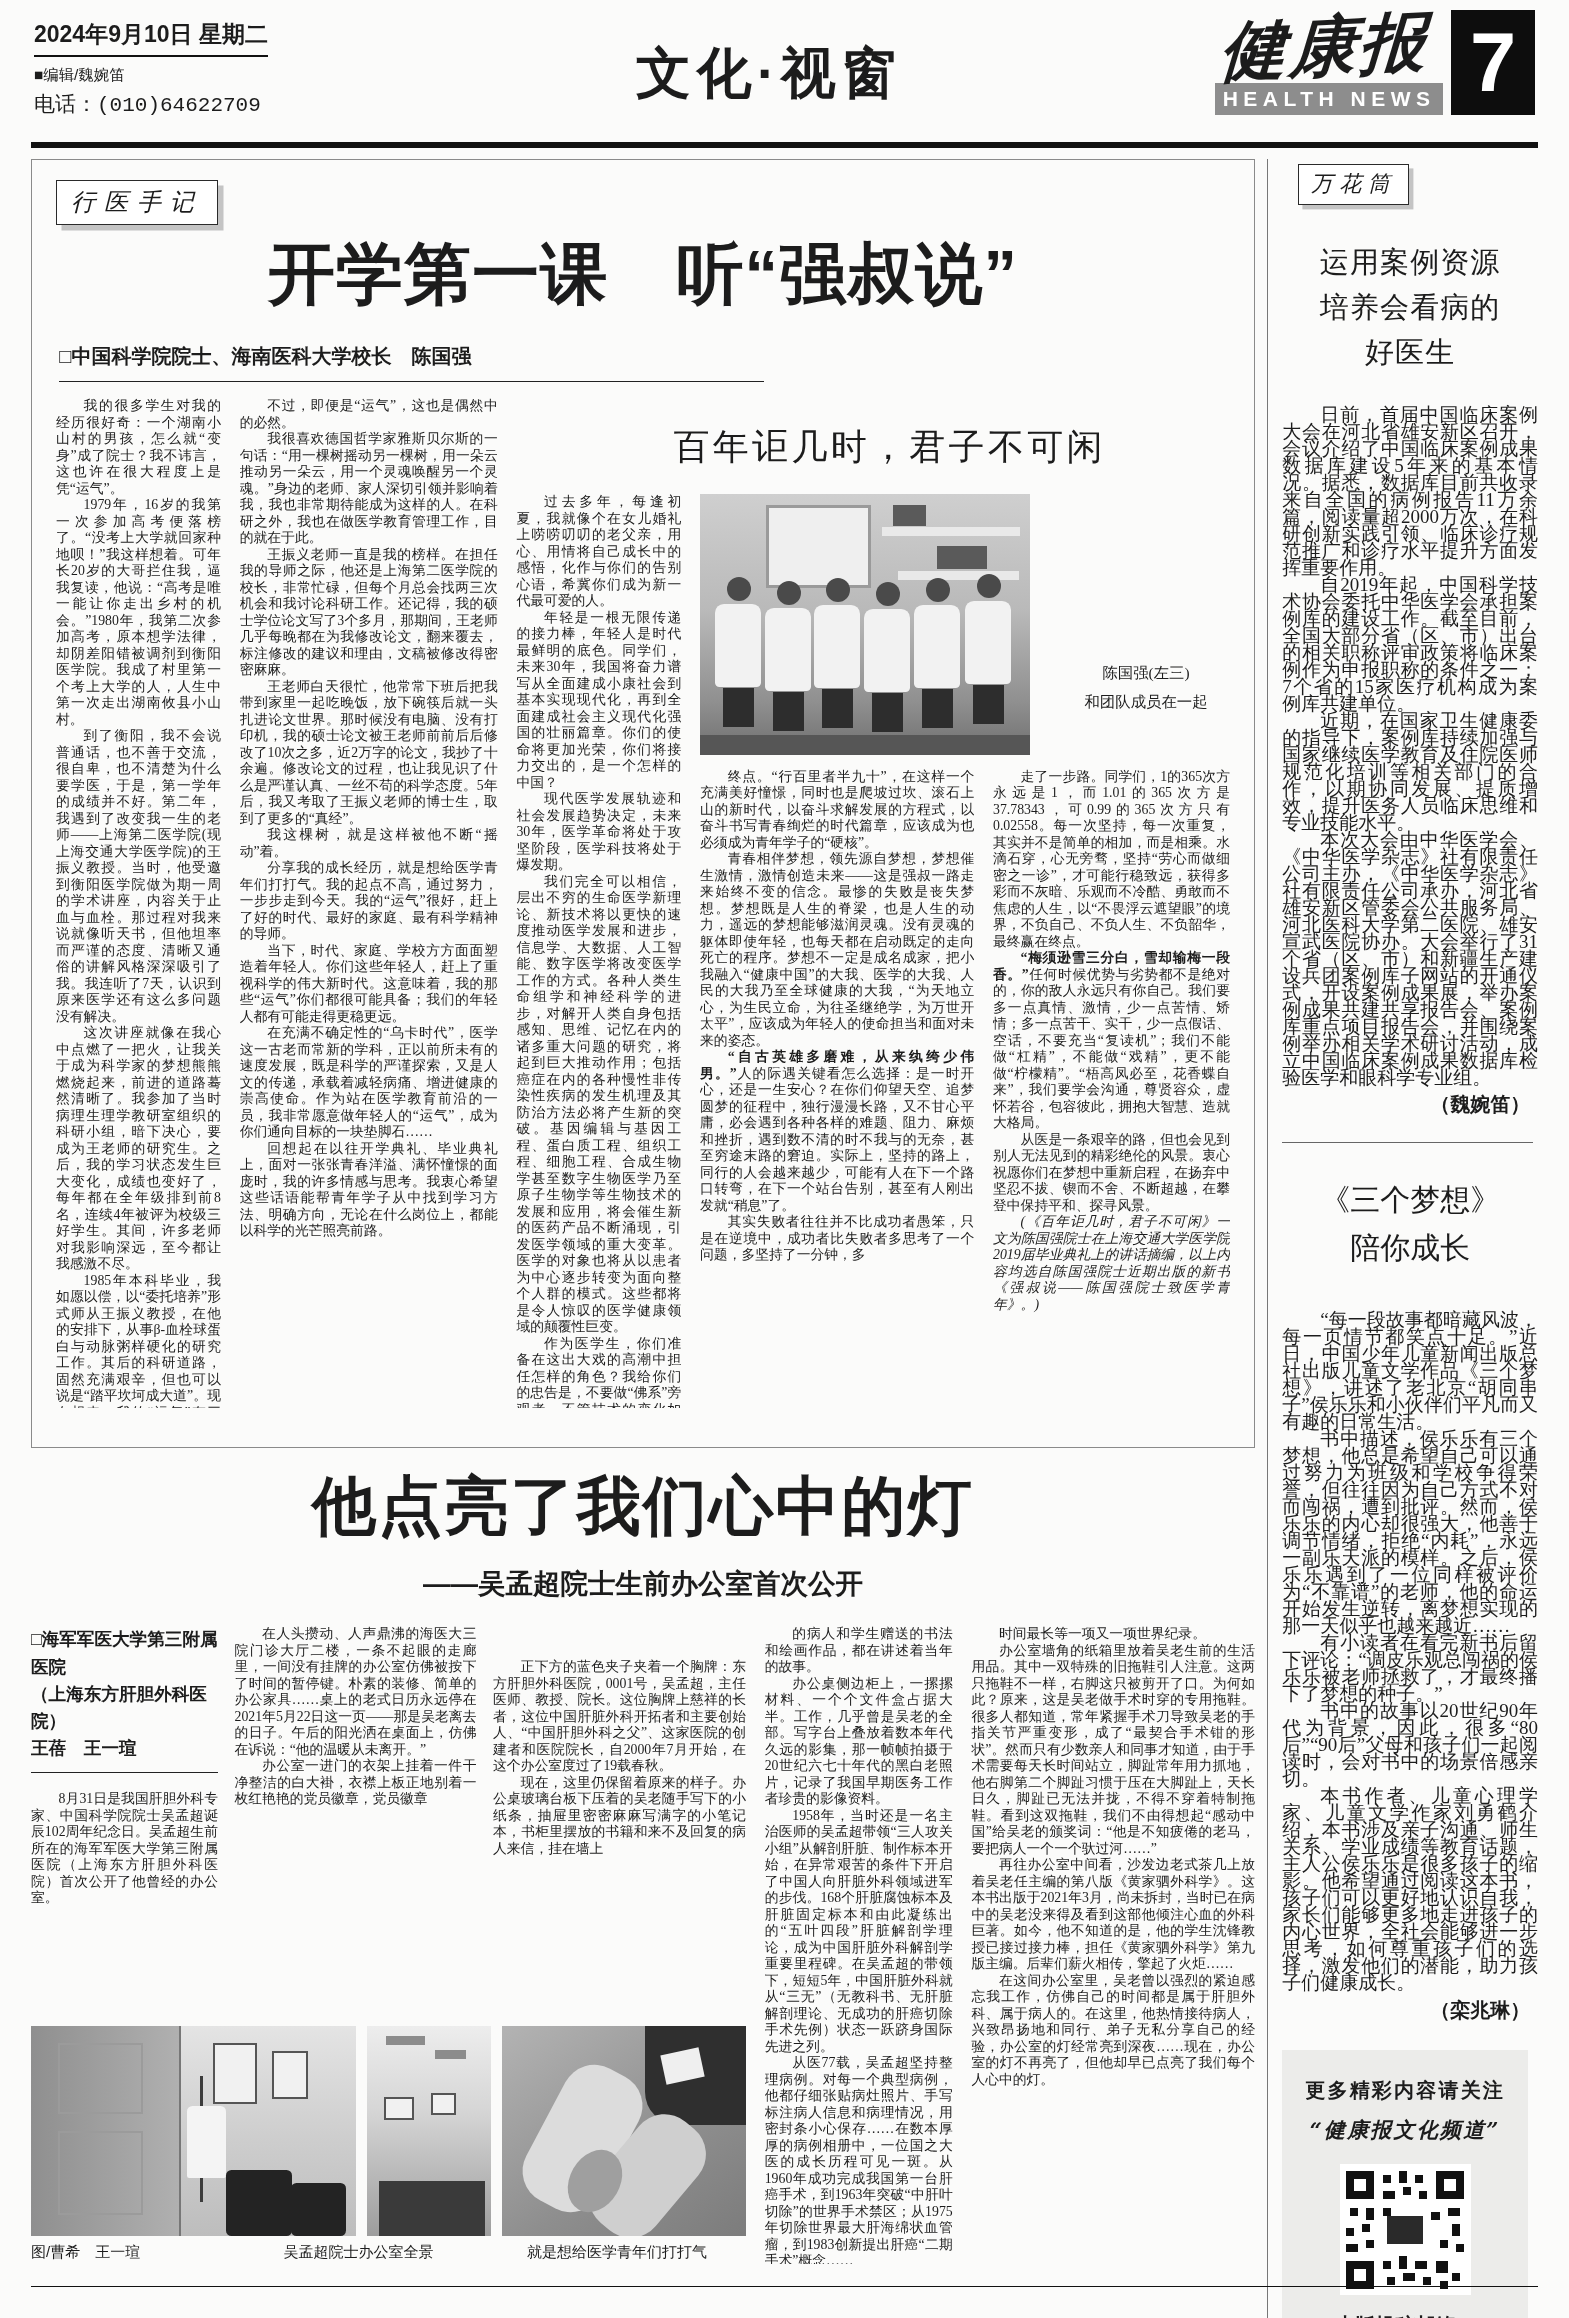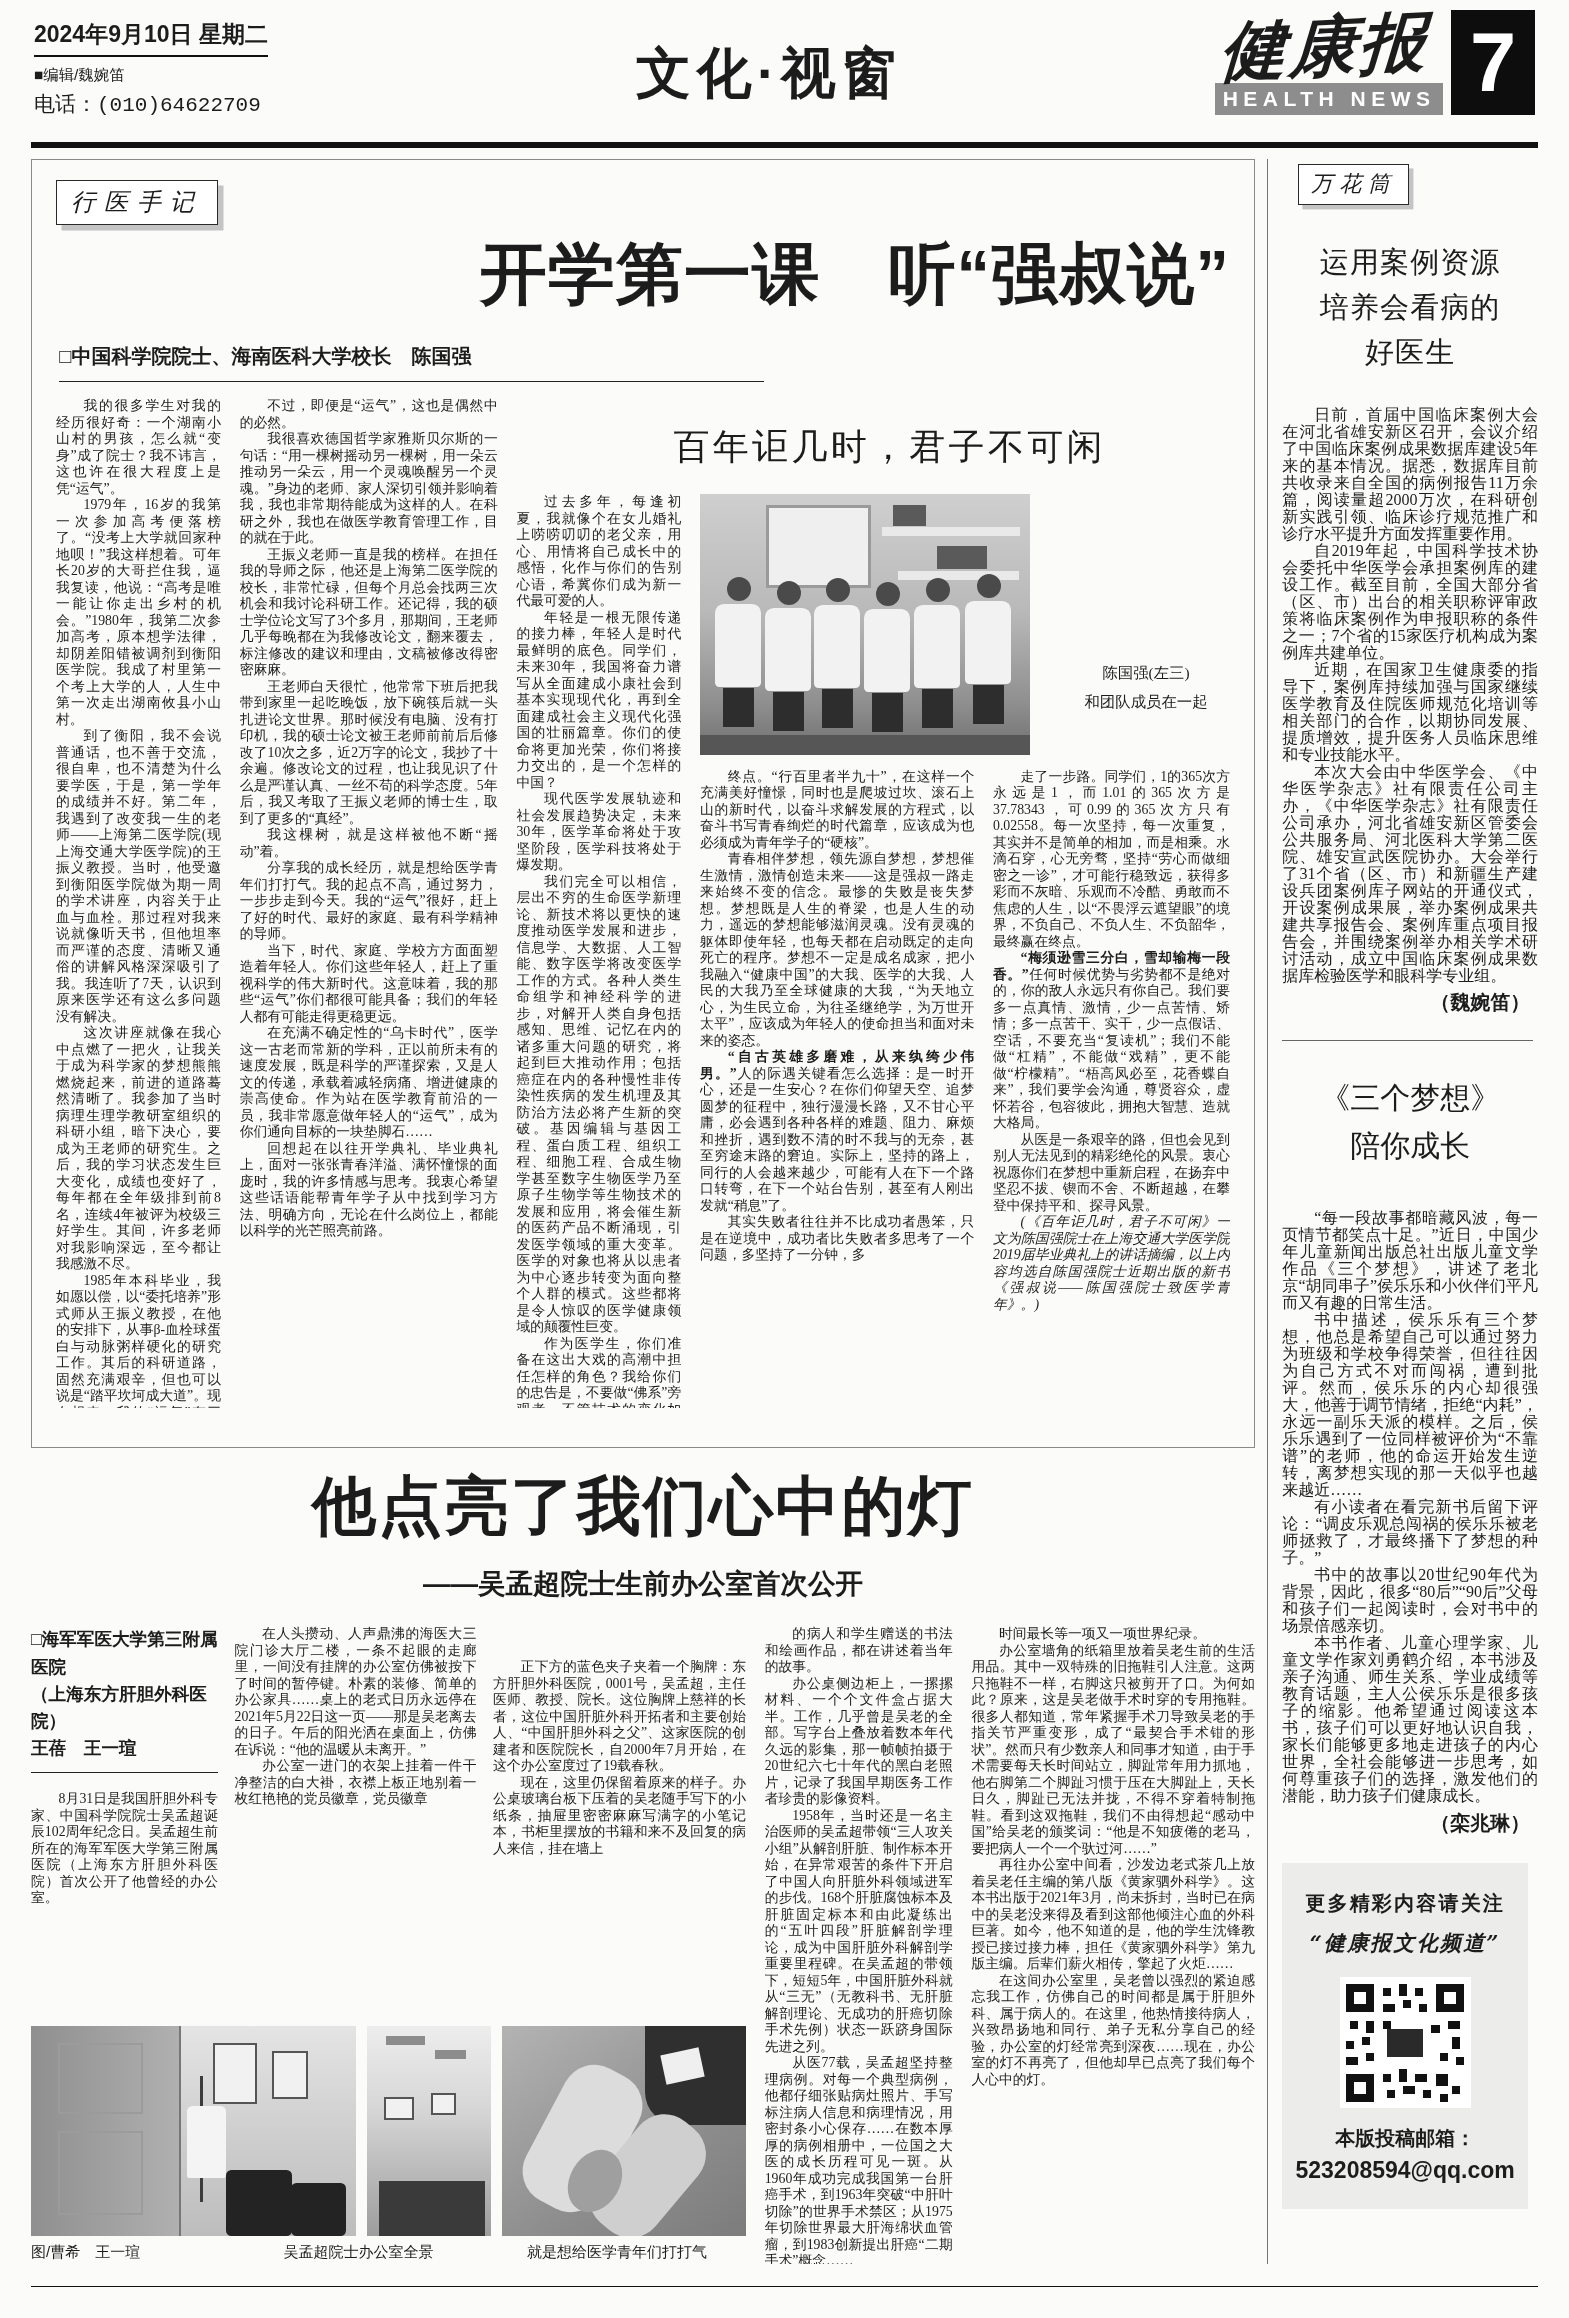--- a/index.html
+++ b/index.html
@@ -35,21 +35,21 @@
   
   .content { display:flex; padding:11px 31px 0 31px; align-items:stretch; }
   .main-zone { width:1258px; }
   .sidebar { flex:1; border-left:1.1px solid #777; margin-left:12px; padding-left:14.3px; }
 
   
   .main-box { border:1.1px solid #8a8a8a; height:1289px; padding:20px 24px; position:relative; overflow:hidden; }
   .tag-box { display:inline-block; border:1.7px solid #2a2a2a; background:#fff;
              box-shadow:5.5px 5.5px 0 #c4c4c4; padding:5.5px 14.3px;
              font-style:italic; font-size:24px; letter-spacing:8.8px; }
-  .main-headline { text-align:right; font-family:"Liberation Sans",sans-serif;
+  .main-headline { text-align:center; font-family:"Liberation Sans",sans-serif;
                    font-weight:bold; font-size:67px; letter-spacing:1.1px; margin-top:4.4px; }
   .byline { font-weight:bold; font-size:20px; margin:23px 0 0 3.3px; padding-bottom:11px;
             border-bottom:1.7px solid #222; width:60%; }
   .main-body { display:flex; gap:18.7px; margin-top:16.5px; height:1010px; overflow:hidden; }
   .txt p { font-size:13.8px; line-height:16.5px; text-align:justify; text-indent:2em; }
   .txt p b { font-weight:bold; }
   .txt p i { font-style:italic; }
   .mcol1 { width:165px; overflow:hidden; }
   .mcol2 { width:258px; overflow:hidden; }
   .mid { flex:1; display:grid; grid-template-columns:165px 1fr 237px;
@@ -114,21 +114,21 @@
   .slip-hole { position:absolute; background:#9f9f9f; border-radius:50%; }
   .bagR { position:absolute; right:-11px; top:-10px; width:46%; height:52%; background:#2f2f2f; border-radius:0 0 0 33px; }
   .noteR { position:absolute; right:18%; top:12%; width:39px; height:30px; background:#efefef; transform:rotate(-12deg); }
 
   
   .sb-tag { display:inline-block; border:1.7px solid #2a2a2a; background:#fff;
             box-shadow:4.4px 4.4px 0 #c4c4c4; padding:4.4px 12px; font-style:italic;
             font-size:22px; letter-spacing:6.6px; margin:5.5px 0 0 15.4px; }
   .sb-title { font-size:29px; line-height:1.55; text-align:center; font-weight:400;
               letter-spacing:1.1px; white-space:pre-line; margin:35px 0 31px; }
-  .sb-text p { font-size:16px; line-height:17px; text-align:justify; text-indent:2em; }
+  .sb-text p { font-size:19px; line-height:17px; text-align:justify; text-indent:2em; }
   .sb-sig { text-align:right; font-weight:bold; font-size:20px; margin-top:5.5px; padding-right:7.7px; }
   .sb-divider { border-top:1.1px solid #666; margin:24px 5.5px 0 0; }
   .sb-title2 { font-size:30px; line-height:1.6; text-align:center; font-weight:400;
                white-space:pre-line; margin:33px 0 39px; }
   .promo { background:#ececea; margin:26.4px 10px 0 0; padding:27.5px 13.2px 25px; text-align:center; }
   .promo-1 { font-family:"Liberation Sans",sans-serif; font-weight:bold; font-size:20px; letter-spacing:2.2px; }
   .promo-2 { font-family:"DejaVu Serif",serif; font-style:italic; font-weight:bold;
              font-size:21px; margin-top:12px; letter-spacing:2.2px; }
   .qr { width:131px; height:131px; background:#fff; margin:20px auto 16.5px; padding:6.6px; }
   .promo-mail-label { font-family:"Liberation Sans",sans-serif; font-weight:bold; font-size:20px; margin-top:8.8px; }

